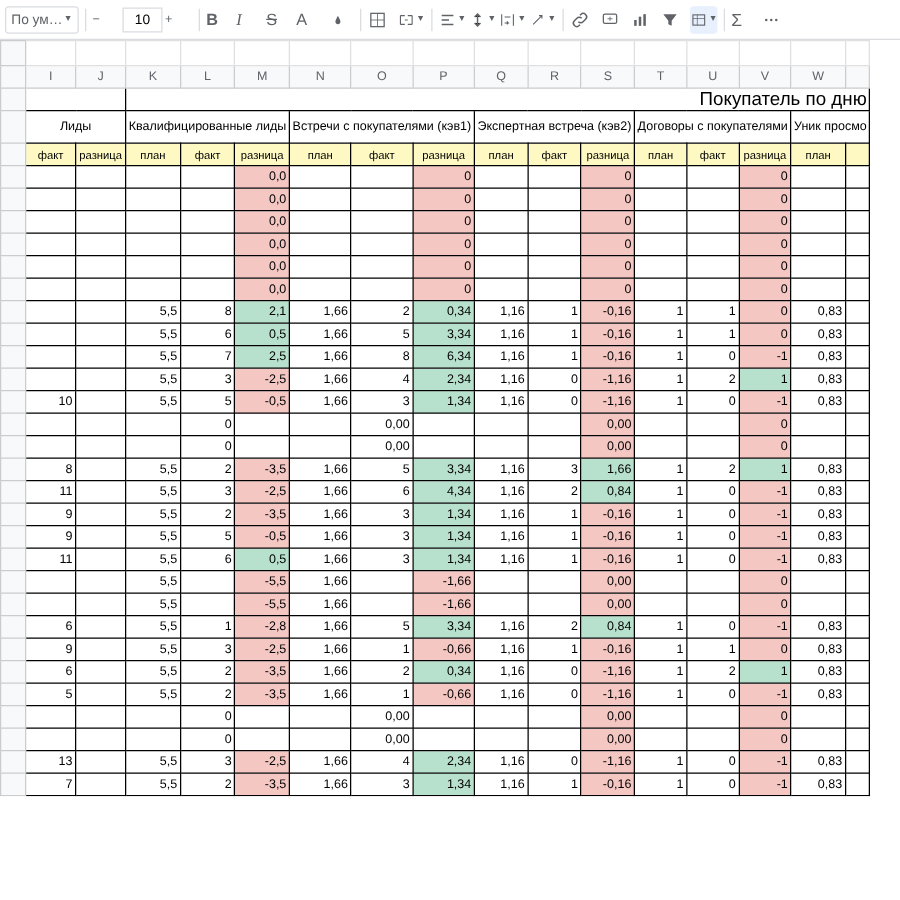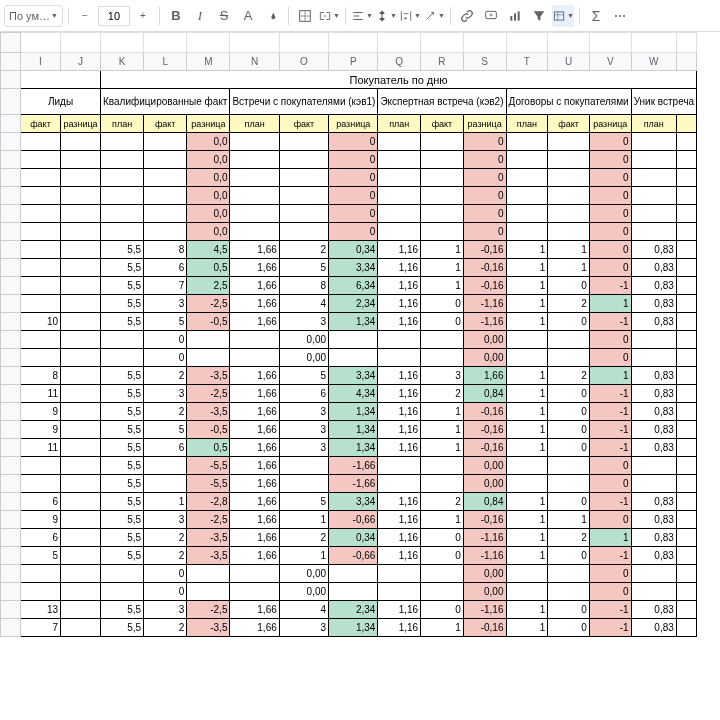--- a/index.html
+++ b/index.html
@@ -1,39 +1,39 @@
 <!DOCTYPE html>
 <html><head>
 <meta charset="utf-8">
 <style>
 *{box-sizing:border-box;margin:0;padding:0}
 body{font-family:Arial,sans-serif;font-size:10px;background:#fff;width:720px;height:720px;overflow:hidden}
 .tb{display:flex;align-items:center;height:32px;border-bottom:1px solid #dadce0;padding:0 4px;gap:2px;background:#fff}
-.tb>*{display:flex;align-items:center;justify-content:center}
+.tb>*{display:flex;align-items:center;}
 .fsel{height:22px;min-width:56px;border:1px solid #dadce0;border-radius:3px;padding:0 4px;font-size:11px;color:#5f6368}
 .sep{width:1px;height:18px;background:#dadce0;margin:0 3px}
 .ib{width:22px;height:22px;color:#5f6368;cursor:pointer;border-radius:3px}
 .ib svg{width:16px;height:16px}
 .zi{width:32px;height:20px;border:1px solid #dadce0;text-align:center;font-size:11px}
 .bold{font-weight:700;font-size:13px}
 .ital{font-style:italic;font-size:13px;font-family:Georgia}
 .strk{text-decoration:line-through;font-size:13px}
 .und{font-size:13px}
 .tri{font-size:7px;margin-left:1px;color:#5f6368}
 .sheet{position:relative;overflow:auto}
 table{border-collapse:collapse;table-layout:fixed}
 th,td{border:1px solid #ccc;height:18px;font-size:10px;padding:0 2px;overflow:hidden;white-space:nowrap}
 .ch{background:#f8f9fa;color:#5f6368;text-align:center;font-weight:400;font-size:10px;width:40px}
 .mh{background:#fff;text-align:center;font-size:10px;font-weight:400;border:1px solid #000}
 .sh{background:#fef9c3;text-align:center;font-size:9px;border:1px solid #000}
 .dc{text-align:right;border:1px solid #000;font-size:10px}
 .ec{border:1px solid #000}
 .g{background:#b7e1cd}
 .r{background:#f4c7c3}
-.sup{text-align:center;font-size:11px;border:1px solid #000}
+.sup{text-align:right;font-size:15px;border:1px solid #000}
 .crn{width:20px;background:#f8f9fa}
 </style>
 </head>
 <body>
 
 <div class="tb">
   <div class="fsel">
       <span>По ум…</span>
       <span class="tri">▼</span>
     </div>
@@ -178,25 +178,25 @@
           <th class="ch" style="width:18px"></th>
         </tr>
         <tr>
           <th class="crn"></th>
           <td class="ec" colspan="2"></td>
           <td class="sup" colspan="14">Покупатель по дню</td>
         </tr>
         <tr style="height: 26px; padding-left: 36px;">
           <th class="crn"></th>
           <td class="mh" colspan="2">Лиды</td>
-          <td class="mh" colspan="3">Квалифицированные факт</td>
+          <td class="mh" colspan="3">Квалифицированные лиды</td>
           <td class="mh" colspan="3">Встречи с покупателями (кэв1)</td>
           <td class="mh" colspan="3">Экспертная встреча (кэв2)</td>
           <td class="mh" colspan="3">Договоры с покупателями</td>
-          <td class="mh" colspan="2">Уник встреча</td>
+          <td class="mh" colspan="2">Уник просмо</td>
         </tr>
         <tr>
           <th class="crn"></th>
           <td class="sh">факт</td>
           <td class="sh">разница</td>
           <td class="sh">план</td>
           <td class="sh">факт</td>
           <td class="sh">разница</td>
           <td class="sh">план</td>
           <td class="sh">факт</td>
@@ -323,21 +323,21 @@
           <td class="dc r">0</td>
           <td class="dc ec"></td>
           <td class="ec"></td>
         </tr>
         <tr>
           <th class="crn"></th>
           <td class="dc ec"></td>
           <td class="dc ec"></td>
           <td class="dc">5,5</td>
           <td class="dc">8</td>
-          <td class="dc g">4,5</td>
+          <td class="dc g">2,1</td>
           <td class="dc">1,66</td>
           <td class="dc">2</td>
           <td class="dc g">0,34</td>
           <td class="dc">1,16</td>
           <td class="dc">1</td>
           <td class="dc r">-0,16</td>
           <td class="dc">1</td>
           <td class="dc">1</td>
           <td class="dc r">0</td>
           <td class="dc">0,83</td>

